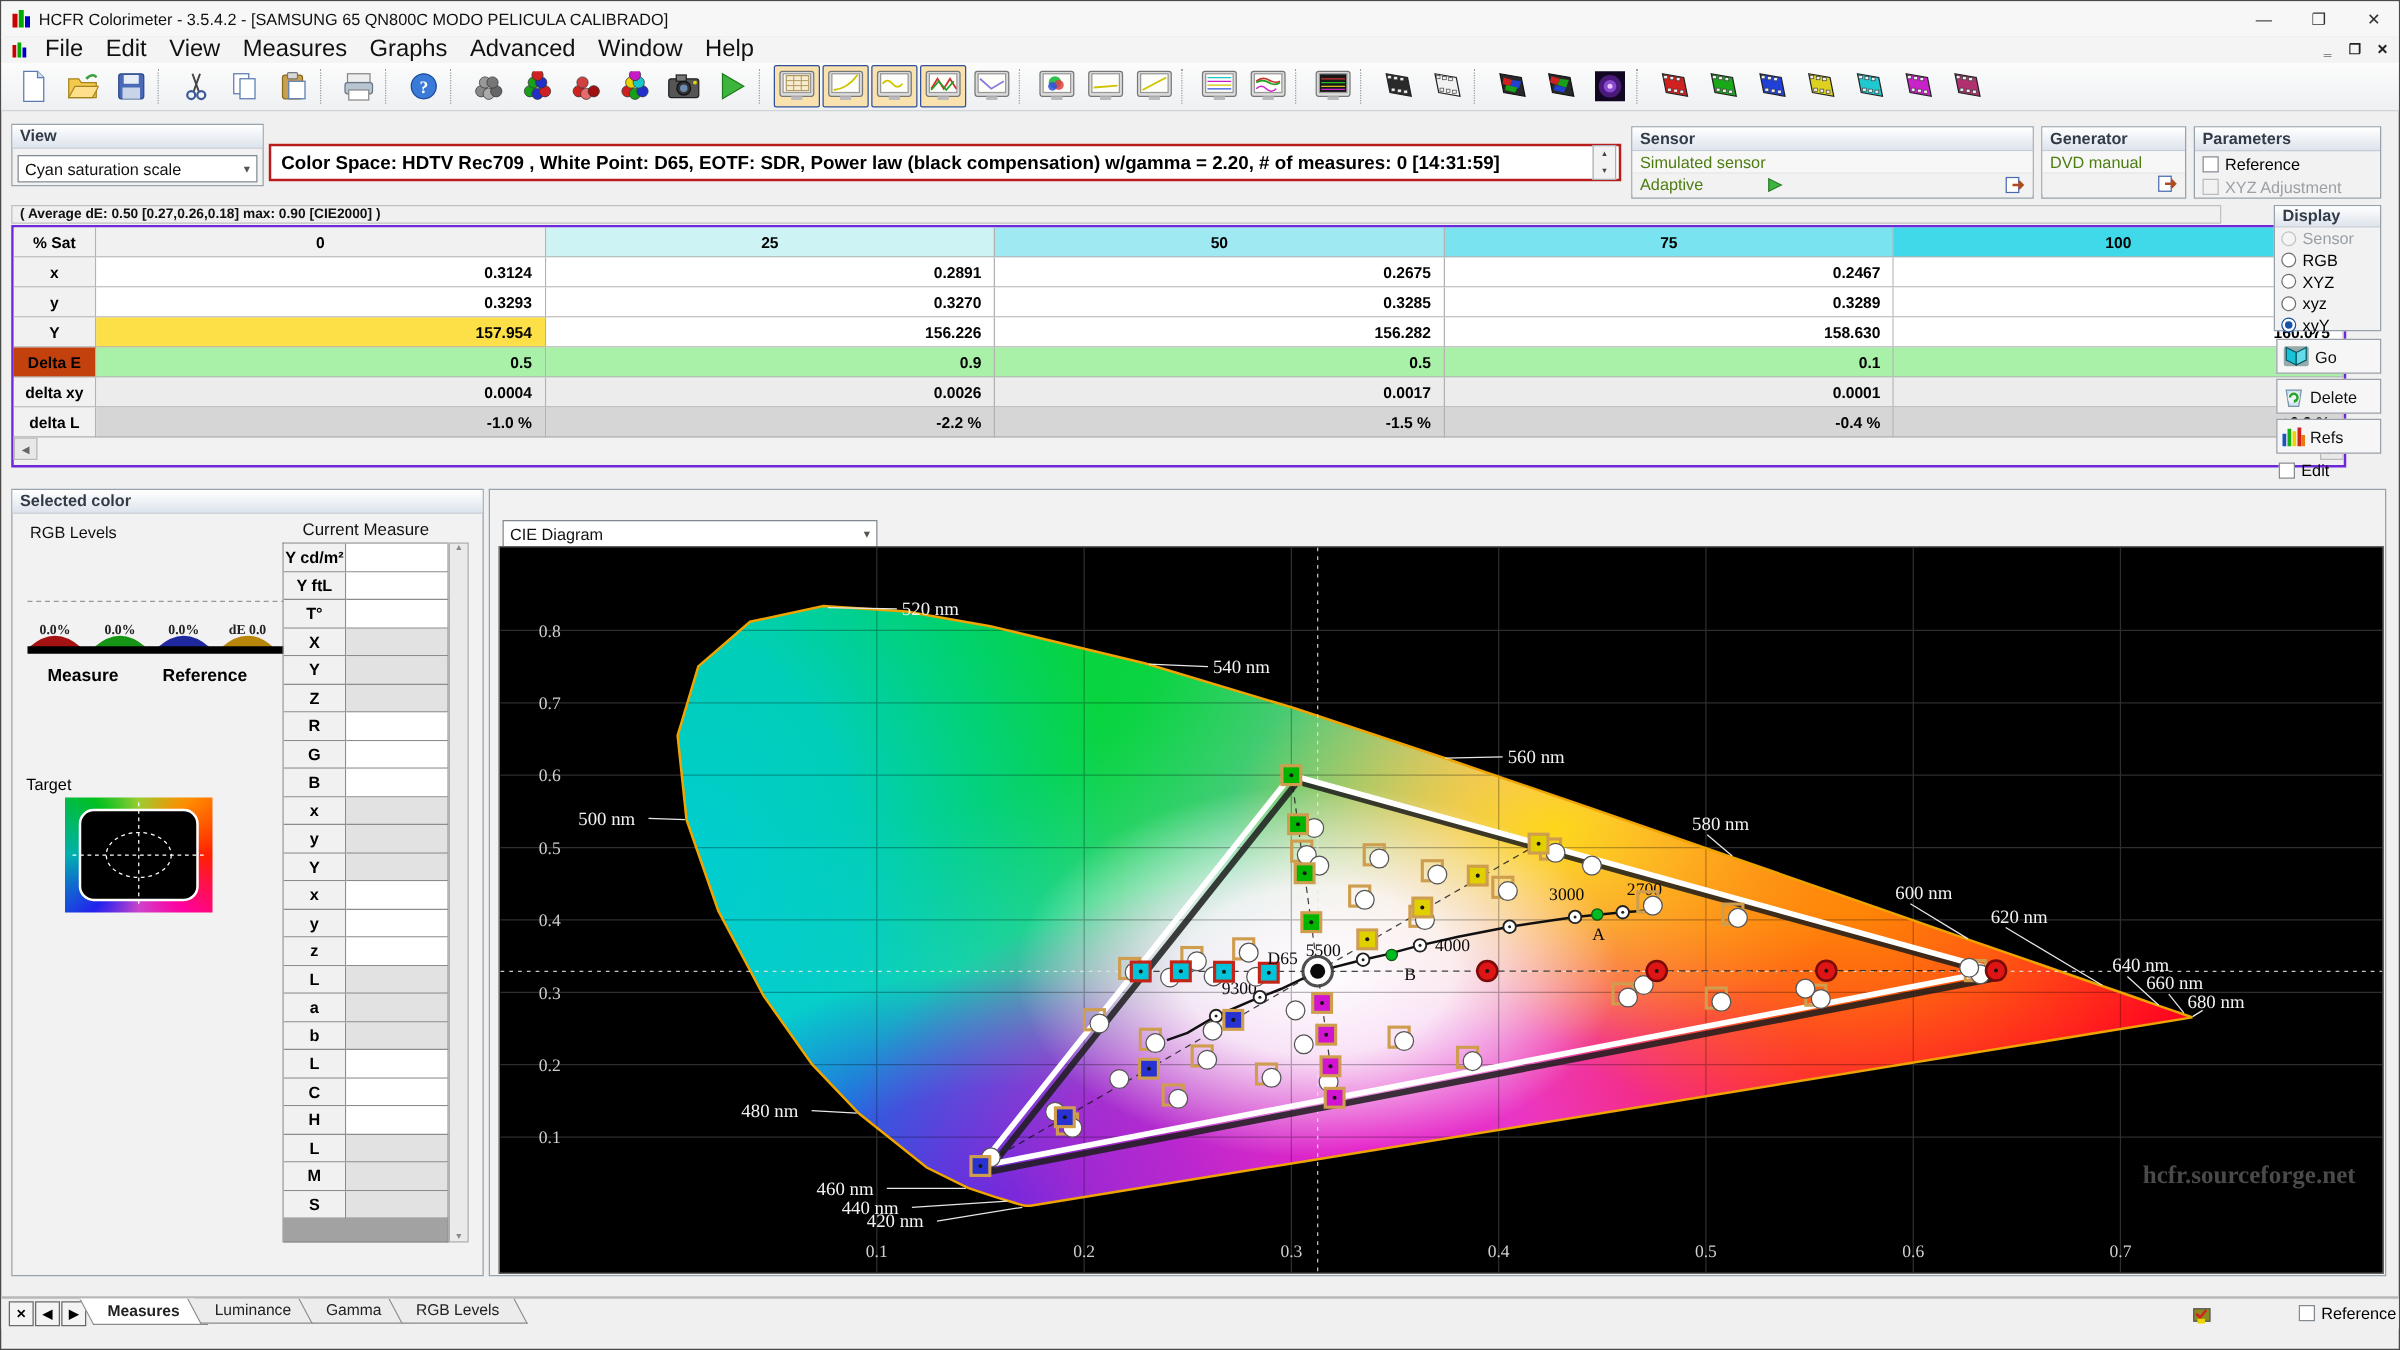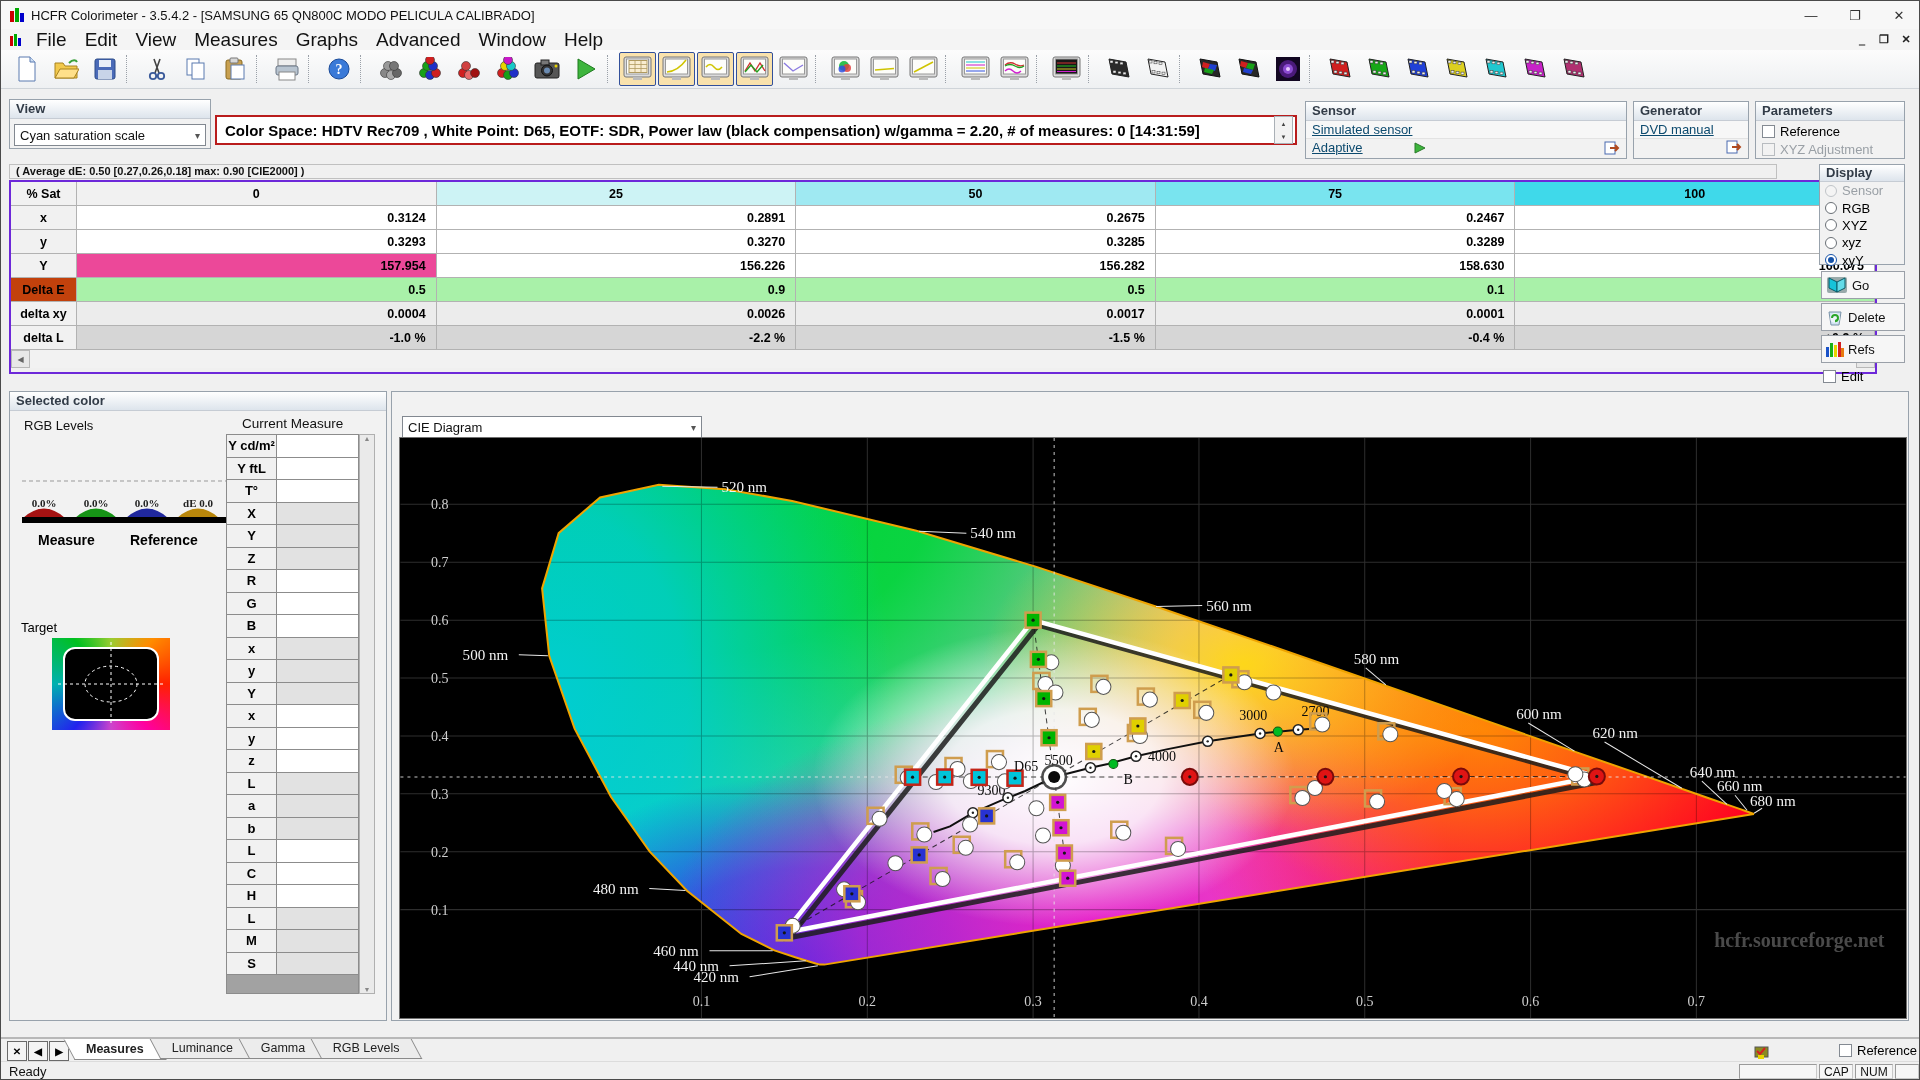--- a/index.html
+++ b/index.html
@@ -17,21 +17,21 @@
   .tbtn.pressed{background:#f9e2ad;border:1px solid #32509b;}
   .tsep{width:6px;height:28px;border-left:1px dotted #9aa0a8;margin:0 4px 0 2px;}
   
   .panel{position:absolute;border:1px solid #98a2ac;background:#f2f2f2;box-sizing:border-box;}
   .panel-head{height:18px;line-height:17px;background:linear-gradient(#ffffff,#dde4ec);border-bottom:1px solid #c6ccd4;font-weight:bold;font-size:13px;color:#323c48;padding:0 6px;}
   .dropdown{position:absolute;background:#fff;border:1px solid #828890;display:flex;align-items:center;font-size:13px;color:#111;padding:0 5px;box-sizing:border-box;gap:11px;}
   .dropdown .chev{margin-left:auto;color:#555;font-size:10px;}
   #infobar{left:214px;top:114px;width:1082px;height:30px;background:#fff;border:2px solid #b91c1c;display:flex;align-items:center;box-sizing:border-box;}
   #infobar-text{font-size:15px;font-weight:bold;color:#000;margin-left:8px;white-space:nowrap;}
   .spinner{margin-left:auto;margin-right:2px;width:17px;height:26px;border:1px solid #aab0b6;background:#f2f2f2;display:flex;flex-direction:column;align-items:center;justify-content:space-around;font-size:6px;color:#444;}
-  .mini-row{font-size:13px;color:#0c4a6e;padding:1px 6px;display:flex;align-items:center;background:#f7f7f7;border-bottom:1px solid #e3e3e3;text-decoration:underline;}
+  .mini-row{font-size:13px;color:#4d7c0f;padding:1px 6px;display:flex;align-items:center;background:#f7f7f7;border-bottom:1px solid #e3e3e3;}
   .cb{width:13px;height:13px;border:1px solid #848a92;background:#fff;display:inline-block;margin-right:5px;box-sizing:border-box;}
   .cb.dis{border-color:#b8bcc0;background:#f2f2f2;}
   .dis-label{color:#9aa0a6;}
   
   #avg-strip{left:8px;top:163px;width:1768px;height:15px;background:#f0f0f0;border:1px solid #c0c0c0;box-sizing:border-box;font-size:11px;font-weight:bold;color:#111;line-height:13px;padding-left:6px;}
   #sat-wrap{left:8px;top:179px;width:1868px;height:194px;border:2px solid #6d28d9;background:#f0f0f0;box-sizing:border-box;}
   #sat-table{display:grid;grid-template-columns:66px repeat(5,1fr);width:100%;}
   .tcell{height:24px;line-height:24px;font-size:12.5px;border-right:1px solid #b2b2b2;border-bottom:1px solid #b2b2b2;box-sizing:border-box;overflow:hidden;}
   .tlabel{font-weight:bold;text-align:center;background:#f1f1f1;}
   .thead{font-weight:bold;text-align:center;}
@@ -532,21 +532,21 @@
         <div class="tcell tval" style="background: rgb(255, 255, 255);">0.2675</div>
         <div class="tcell tval" style="background: rgb(255, 255, 255);">0.2467</div>
         <div class="tcell tval" style="background: rgb(255, 255, 255);">0.2273</div>
         <div class="tcell tlabel">y</div>
         <div class="tcell tval" style="background: rgb(255, 255, 255);">0.3293</div>
         <div class="tcell tval" style="background: rgb(255, 255, 255);">0.3270</div>
         <div class="tcell tval" style="background: rgb(255, 255, 255);">0.3285</div>
         <div class="tcell tval" style="background: rgb(255, 255, 255);">0.3289</div>
         <div class="tcell tval" style="background: rgb(255, 255, 255);">0.3288</div>
         <div class="tcell tlabel">Y</div>
-        <div class="tcell tval" style="background: #ec4899;">157.954</div>
+        <div class="tcell tval" style="background: #fde047;">157.954</div>
         <div class="tcell tval" style="background: rgb(255, 255, 255);">156.226</div>
         <div class="tcell tval" style="background: rgb(255, 255, 255);">156.282</div>
         <div class="tcell tval" style="background: rgb(255, 255, 255);">158.630</div>
         <div class="tcell tval" style="background: rgb(255, 255, 255);">160.075</div>
         <div class="tcell tlabel" style="background: #c2410c;">Delta E</div>
         <div class="tcell tval" style="background: rgb(169, 241, 169);">0.5</div>
         <div class="tcell tval" style="background: rgb(169, 241, 169);">0.9</div>
         <div class="tcell tval" style="background: rgb(169, 241, 169);">0.5</div>
         <div class="tcell tval" style="background: rgb(169, 241, 169);">0.1</div>
         <div class="tcell tval" style="background: rgb(169, 241, 169);">0.5</div>
@@ -1049,23 +1049,14 @@
         <rect x="2" y="4" width="13" height="10" fill="#8a8a20" stroke="#555"></rect>
         <polyline points="4,8 7,11 12,5" stroke="#d42020" stroke-width="2" fill="none"></polyline>
         <rect x="5" y="12" width="6" height="4" fill="#e8d400"></rect>
       </svg>
     <span style="position:absolute;left:1838px;top:4px;display:flex;align-items:center;font-size:13px">
       <span class="cb"></span>
       <span>Reference</span>
     </span>
   </div>
 
-  <div id="statusbar" class="abs">
-    <span style="margin-left:8px">Ready</span>
-    <span style="margin-left:auto;display:flex">
-      <span class="status-cell" style="width:78px"></span>
-      <span class="status-cell" style="width:34px">CAP</span>
-      <span class="status-cell" style="width:38px">NUM</span>
-      <span class="status-cell" style="width:24px"></span>
-    </span>
-  </div>
 
 </div>
 
 </body></html>

